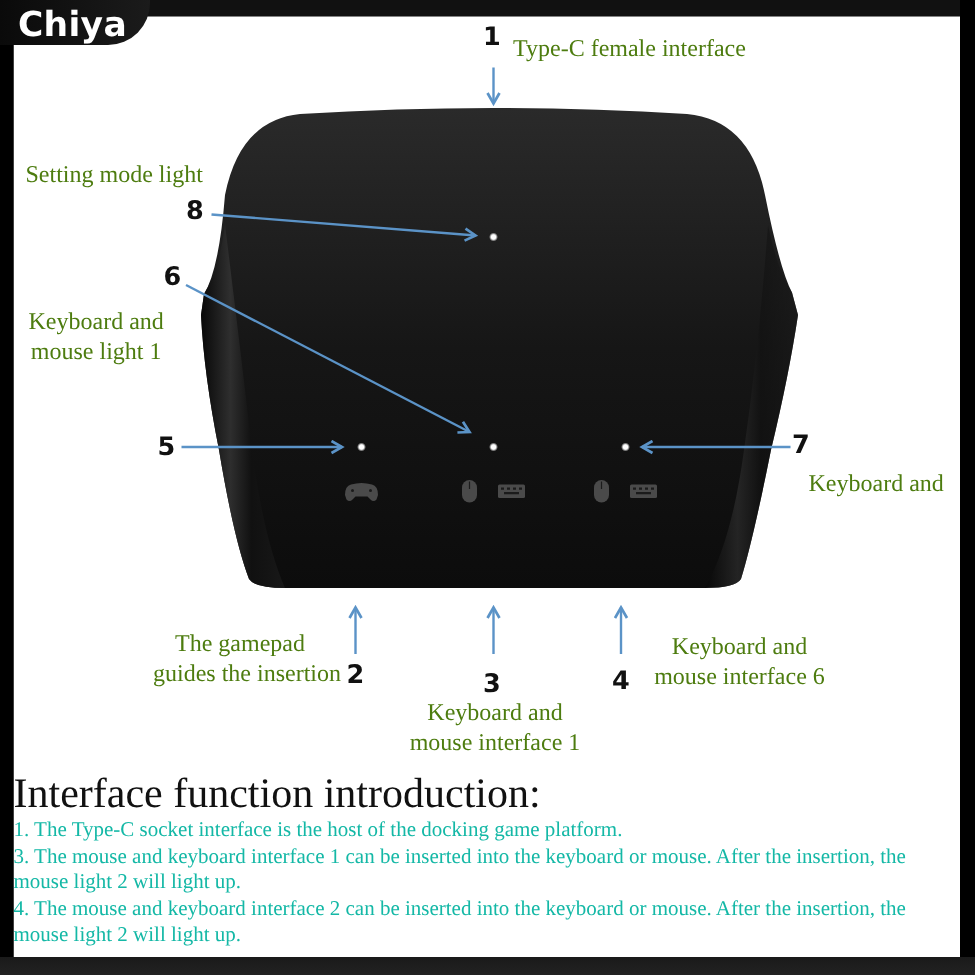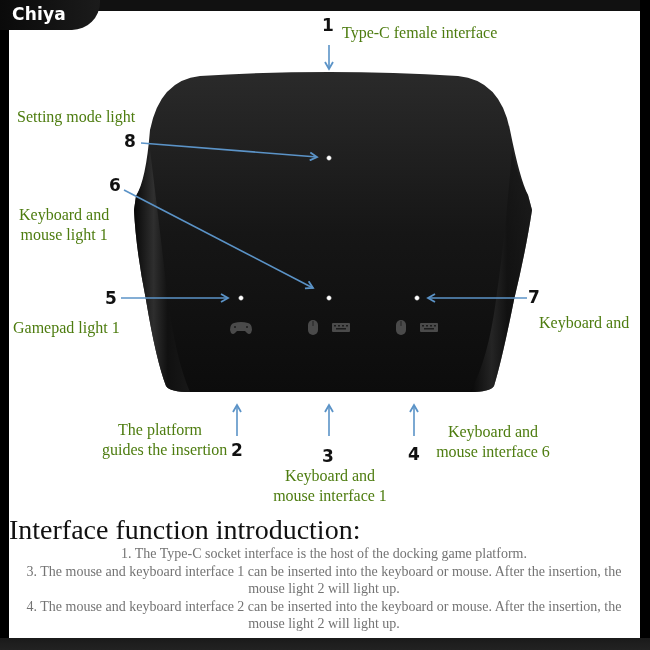--- a/index.html
+++ b/index.html
@@ -3,26 +3,26 @@
 <meta charset="utf-8">
 <style>
   html, body { margin:0; padding:0; }
   body { width:650px; height:650px; position:relative; overflow:hidden; background:#000; font-family:"Liberation Serif", serif; }
   .frame-top { position:absolute; left:0; top:0; width:650px; height:11px; background:#111; }
   .frame-left { position:absolute; left:0; top:0; width:9px; height:650px; background:#000; }
   .frame-right { position:absolute; right:0; top:0; width:10px; height:650px; background:#000; }
   .frame-bottom { position:absolute; left:0; top:638px; width:650px; height:12px; background:linear-gradient(#1a1a1a,#222); }
   .canvas { position:absolute; left:9px; top:11px; width:631px; height:627px; background:#fff; overflow:hidden; }
   .brand-tab { position:absolute; left:0; top:0; width:100px; height:30px; background:linear-gradient(90deg,#0a0a0a,#1b1b1b); border-bottom-right-radius:28px; z-index:5; }
-  .brand { position:absolute; left:12px; top:4px; color:#fff; font-family:"DejaVu Sans", sans-serif; font-weight:bold; font-size:17px; z-index:6; letter-spacing:0.2px; }
+  .brand { position:absolute; left:12px; top:4px; color:#fff; font-family:"DejaVu Sans", sans-serif; font-weight:bold; font-size:23px; z-index:6; letter-spacing:0.2px; }
   svg.art { position:absolute; left:0; top:0; width:650px; height:650px; }
   .lbl { position:absolute; color:#4d7c0f; font-size:16px; line-height:20px; }
   .num { position:absolute; font-family:"DejaVu Sans", sans-serif; font-weight:bold; font-size:17px; color:#111; }
   .intro-title { position:absolute; left:9px; top:514px; font-size:28px; color:#111; }
-  .intro-list { position:absolute; left:9px; top:545px; width:630px; font-size:14px; line-height:17.5px; color:#737373;text-align:center; }
+  .intro-list { position:absolute; left:9px; top:545px; width:630px; font-size:14px; line-height:17.5px; color:#14b8a6; }
   .intro-list div { white-space:normal; }
   .clip { position:absolute; left:0; top:0; width:650px; height:638px; overflow:hidden; }
 </style>
 </head>
 <body>
 
 <div class="clip">
   <div class="frame-top"></div>
   <div class="canvas"></div>
 
@@ -115,26 +115,25 @@
   <div class="num" style="left:231px;top:440px;">2</div>
   <div class="num" style="left:322px;top:446px;">3</div>
   <div class="num" style="left:408px;top:444px;">4</div>
 
   <div class="lbl" style="left:342px;top:23px;">Type-C female interface</div>
   <div class="lbl" style="left:17px;top:107px;">Setting mode light</div>
   <div class="lbl" style="left:19px;top:205px;text-align:center;">
     <div>Keyboard and</div>
     <div>mouse light 1</div>
   </div>
-  <div class="lbl" style="left:13px;top:318px;">Gamepad light 1</div>
   <div class="lbl" style="left:539px;top:313px;text-align:right;">
     <div>Keyboard and</div>
   </div>
   <div class="lbl" style="left:102px;top:420px;text-align:right;width:116px;">
-    <div style="text-align:center;">The platform</div>
+    <div style="text-align:center;">The gamepad</div>
     <div style="white-space:nowrap;">guides the insertion</div>
   </div>
   <div class="lbl" style="left:270px;top:466px;text-align:center;width:120px;">
     <div>Keyboard and</div>
     <div>mouse interface 1</div>
   </div>
   <div class="lbl" style="left:433px;top:422px;text-align:center;width:120px;">
     <div>Keyboard and</div>
     <div>mouse interface 6</div>
   </div>

